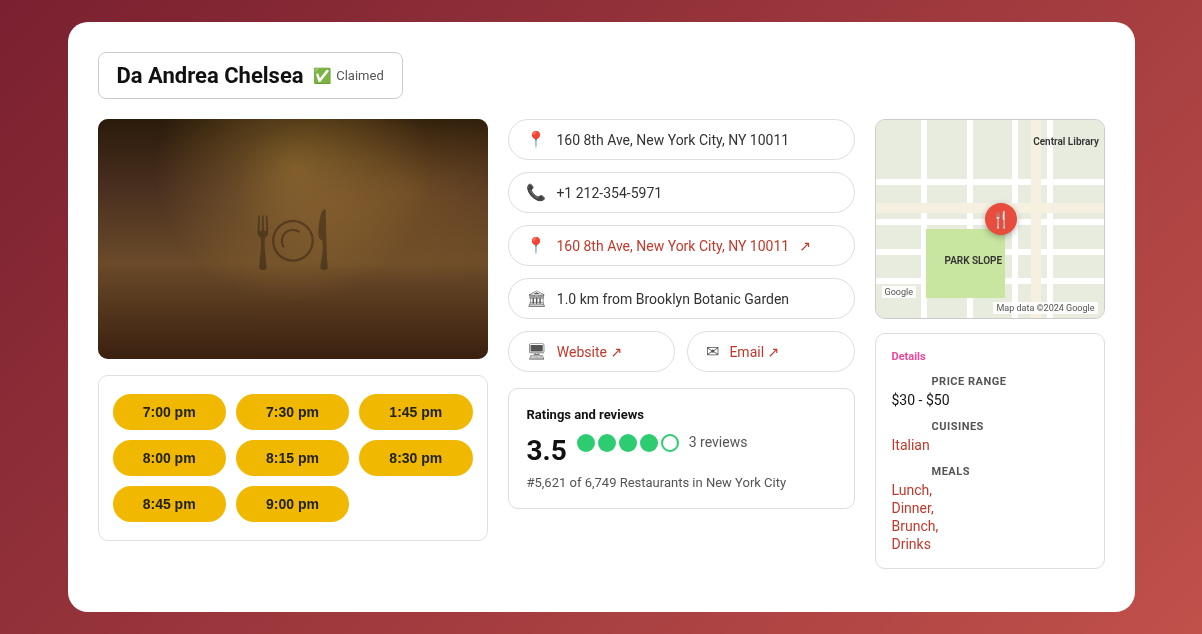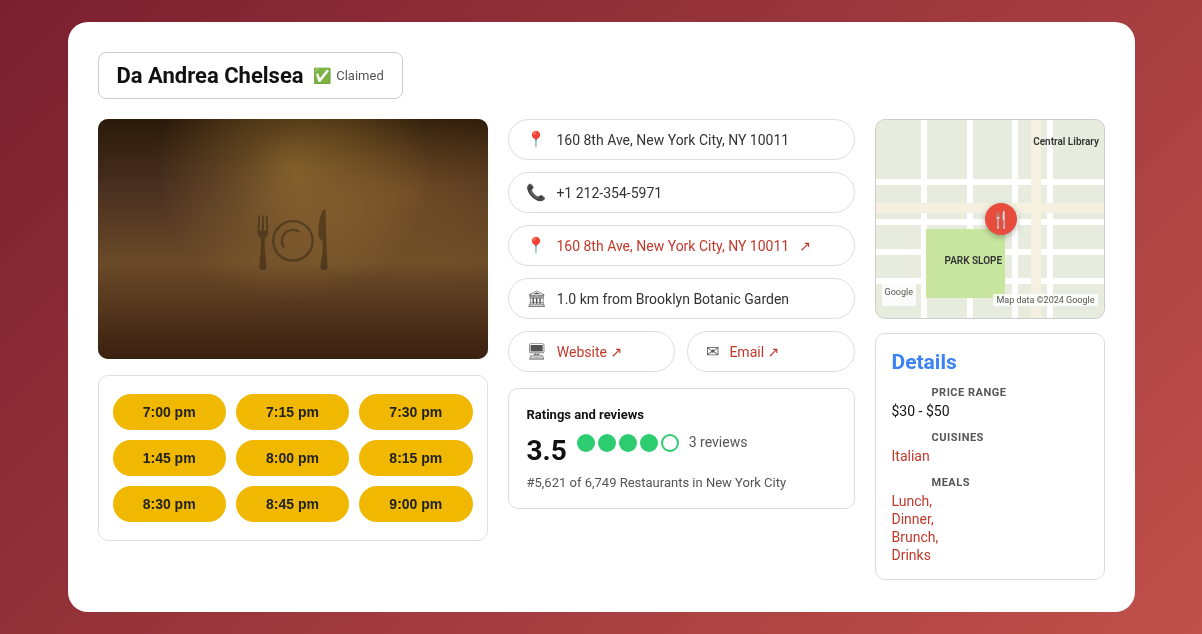--- a/index.html
+++ b/index.html
@@ -253,46 +253,46 @@
     }
     .map-label {
       position: absolute;
       font-size: 10px;
       font-weight: 600;
       color: #333;
       padding-left: 12px;
     }
     .map-google {
       position: absolute;
-      bottom: 12px;
+      bottom: 20px;
       left: 6px;
       font-size: 9px;
       color: #555;
       background: rgba(255,255,255,0.8);
-      padding: 9px 3px;
+      padding: 1px 3px;
     }
     .map-data {
       position: absolute;
-      bottom: 12px;
+      bottom: 4px;
       right: 6px;
       font-size: 9px;
       color: #555;
       background: rgba(255,255,255,0.8);
       padding: 1px 3px;
     }
     .details-box {
       border: 1.5px solid #ddd;
       border-radius: 10px;
       padding: 16px;
     }
     .details-title {
-      font-size: 21px;
+      font-size: 11px;
       font-weight: 700;
       margin-bottom: 12px;
-      color: #3b82f6;
+      color: #ec4899;
     }
     .detail-label {
       font-size: 11px;
       font-weight: 700;
       color: #555;
       letter-spacing: 0.5px;
       text-transform: uppercase;
       margin-bottom: 4px;
       padding-left: 40px;
     }
@@ -330,21 +330,20 @@
 
   <div class="main-layout">
 
     <div class="left-col">
       <div class="restaurant-photo">
         <div class="photo-scene"></div>
       </div>
       <div class="time-slots-box">
         <div class="time-grid" id="time-grid">
             <button class="time-btn">7:00 pm</button>
-            <button class="time-btn">7:15 pm</button>
             <button class="time-btn">7:30 pm</button>
             <button class="time-btn">1:45 pm</button>
             <button class="time-btn">8:00 pm</button>
             <button class="time-btn">8:15 pm</button>
             <button class="time-btn">8:30 pm</button>
             <button class="time-btn">8:45 pm</button>
             <button class="time-btn">9:00 pm</button>
           </div>
       </div>
     </div>

